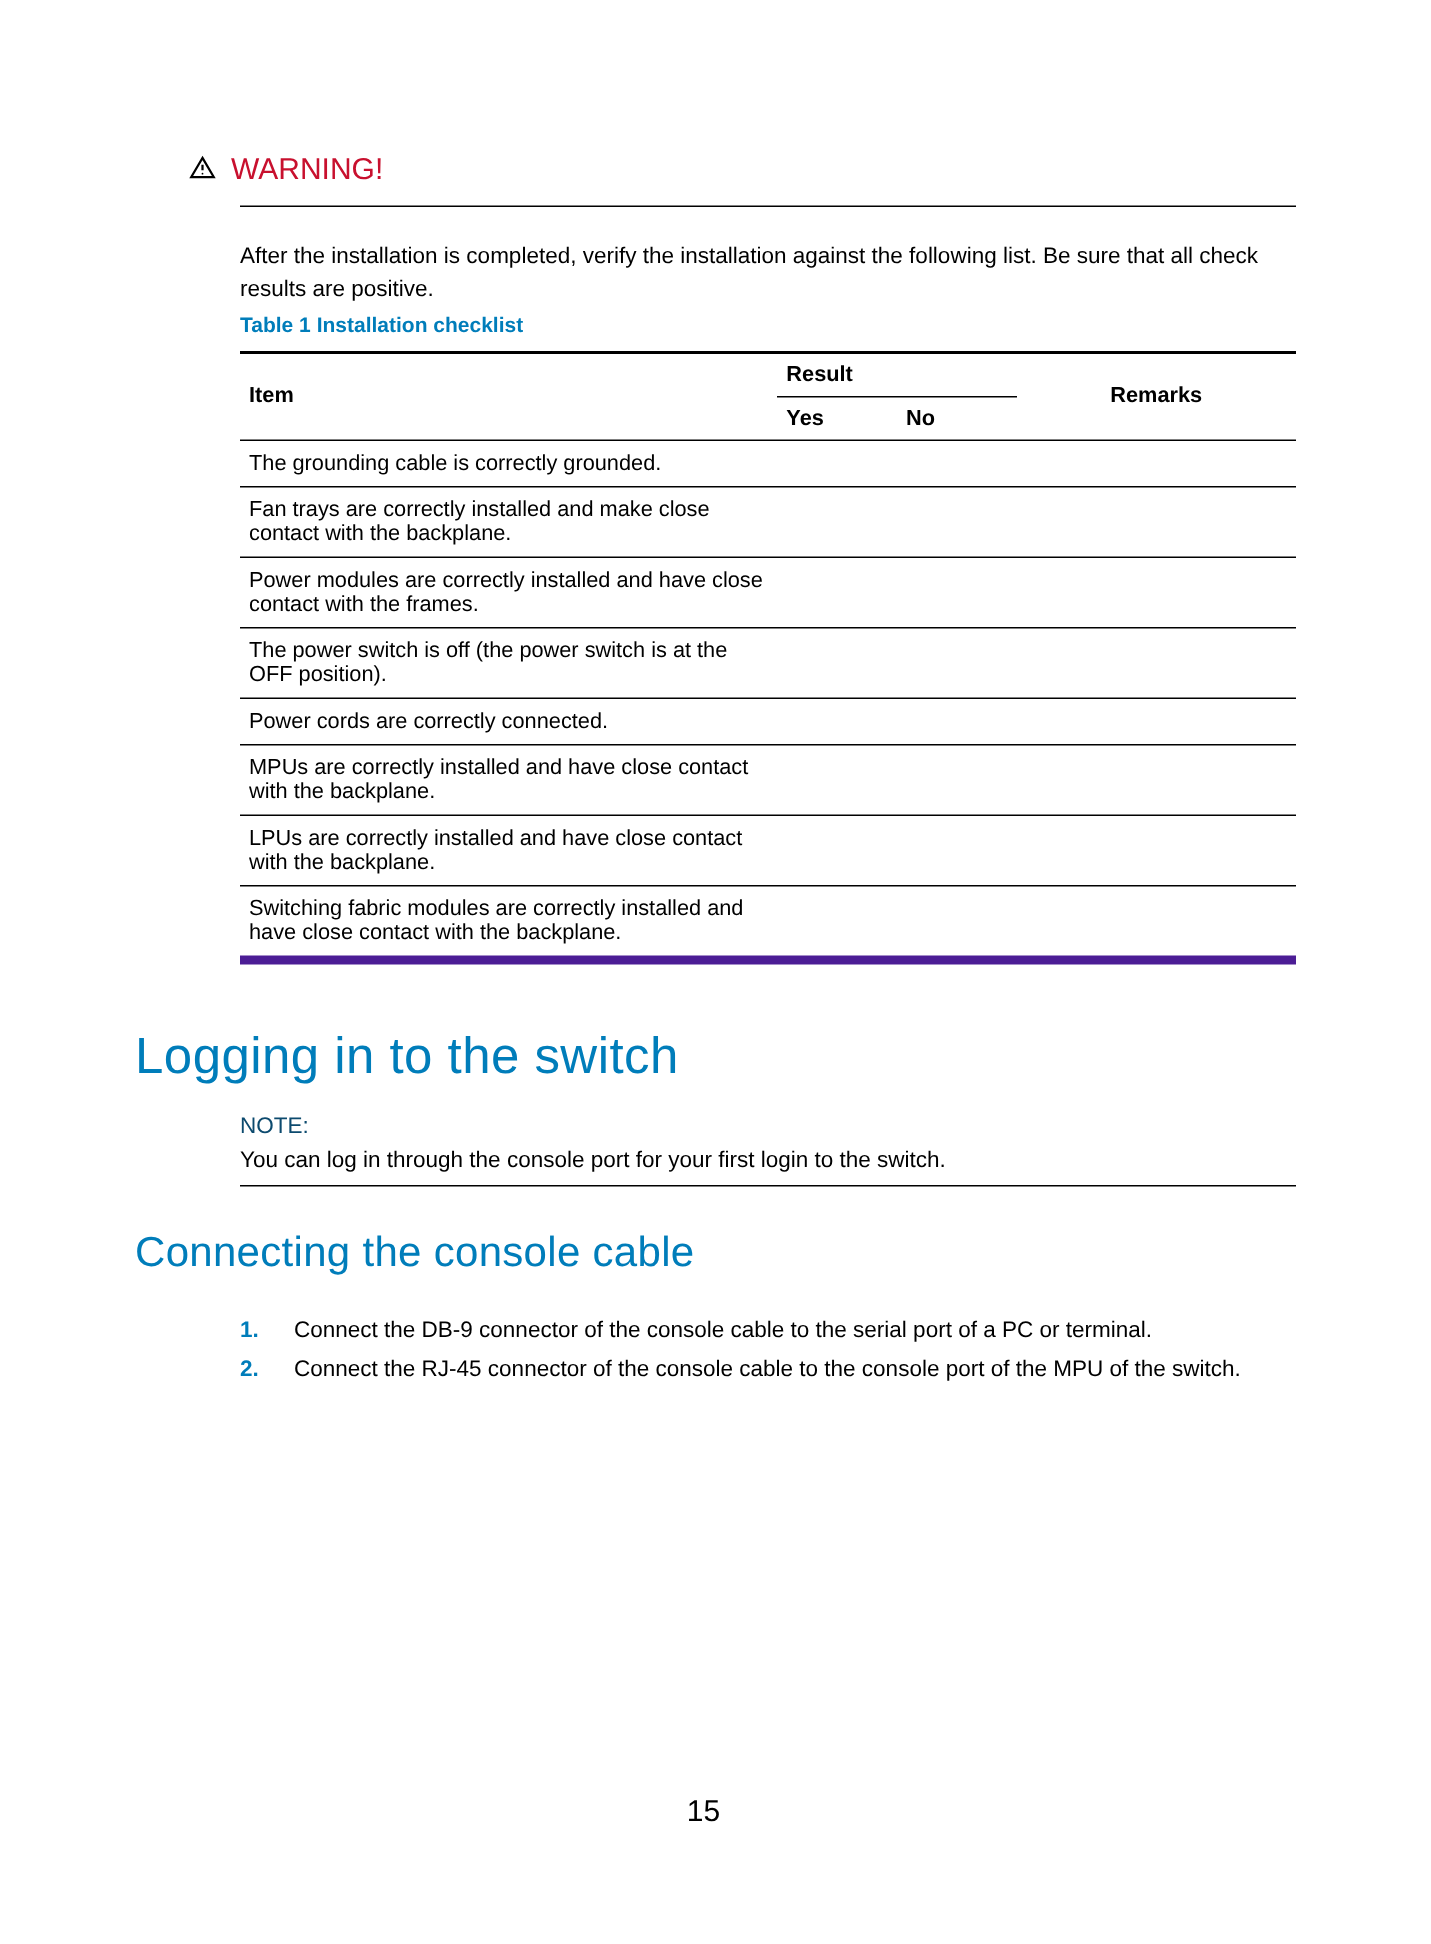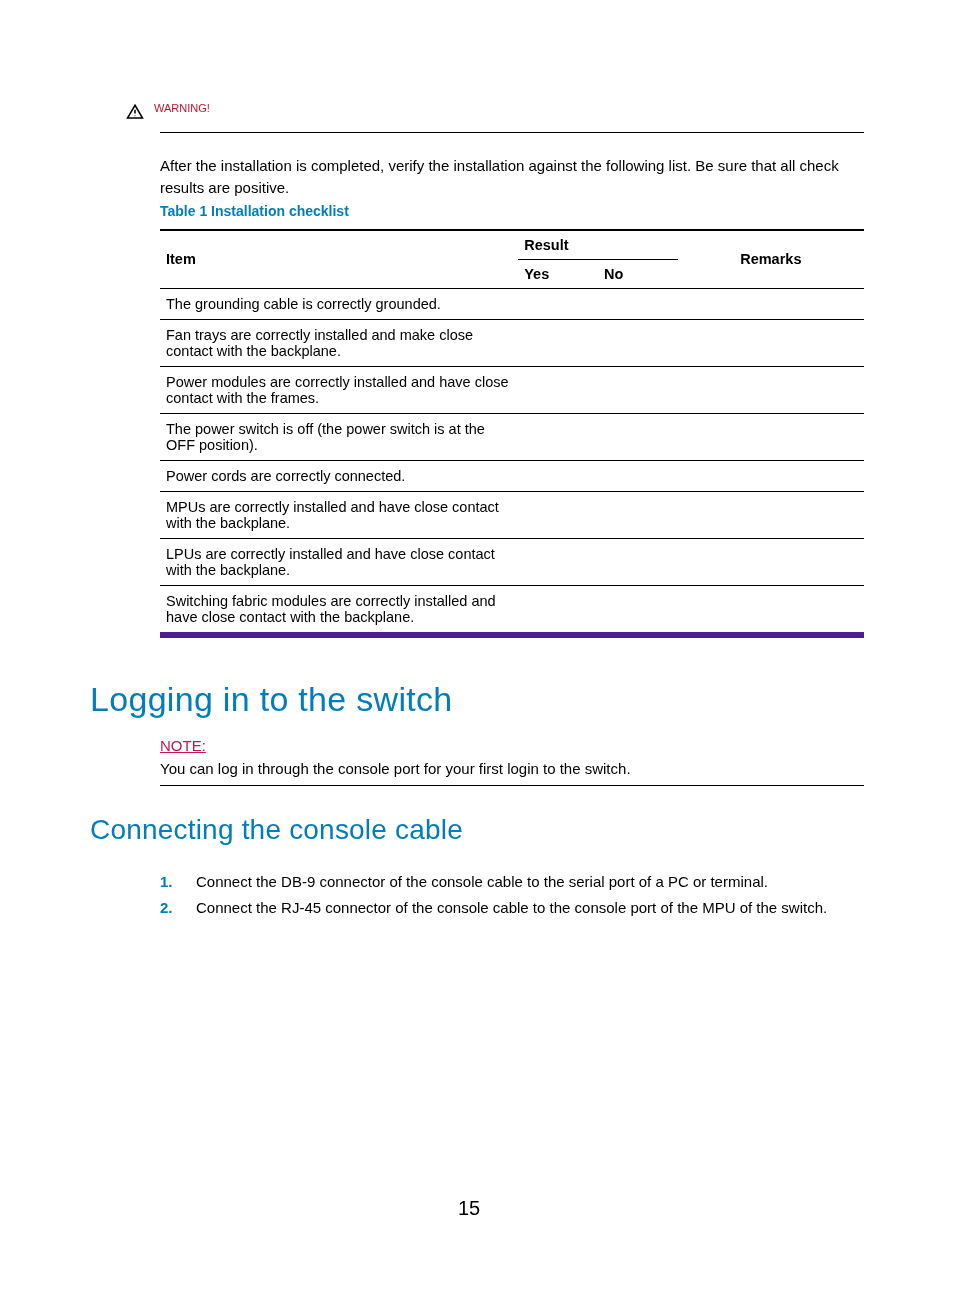--- a/index.html
+++ b/index.html
@@ -28,21 +28,21 @@
   .indent {
     margin-left: 70px;
   }
   .warning-block {
     border-bottom: 1px solid #000;
     padding-bottom: 6px;
     margin-bottom: 22px;
   }
   .warning-head {
     color: #c8102e;
-    font-size: 11px;
+    font-size: 20px;
     font-weight: 400;
     margin-bottom: 6px;
     display: flex;
     align-items: flex-start;
     gap: 10px;
   }
   .warning-icon svg { display:block; }
   .warning-icon {
     width: 18px;
     height: 18px;
@@ -88,24 +88,23 @@
   table.checklist tbody tr:last-child td { border-bottom: 6px solid #4c1d95; }
   .th-row2 th { border-bottom: 1px solid #000; }
   h1.major {
     font-size: 34px;
     font-weight: 400;
     color: #007dba;
     margin: 42px 0 18px 0;
     letter-spacing: 0.3px;
   }
   .note-head {
-    color: #be185d;
+    color: #0c4a6e;
     font-size: 15px;
     margin-bottom: 4px;
-    text-decoration: underline;
   }
   .note-block {
     border-bottom: 1px solid #000;
     padding-bottom: 6px;
     margin-bottom: 28px;
   }
   ol.steps {
     margin: 0 0 0 0;
     padding-left: 0;
     list-style: none;

